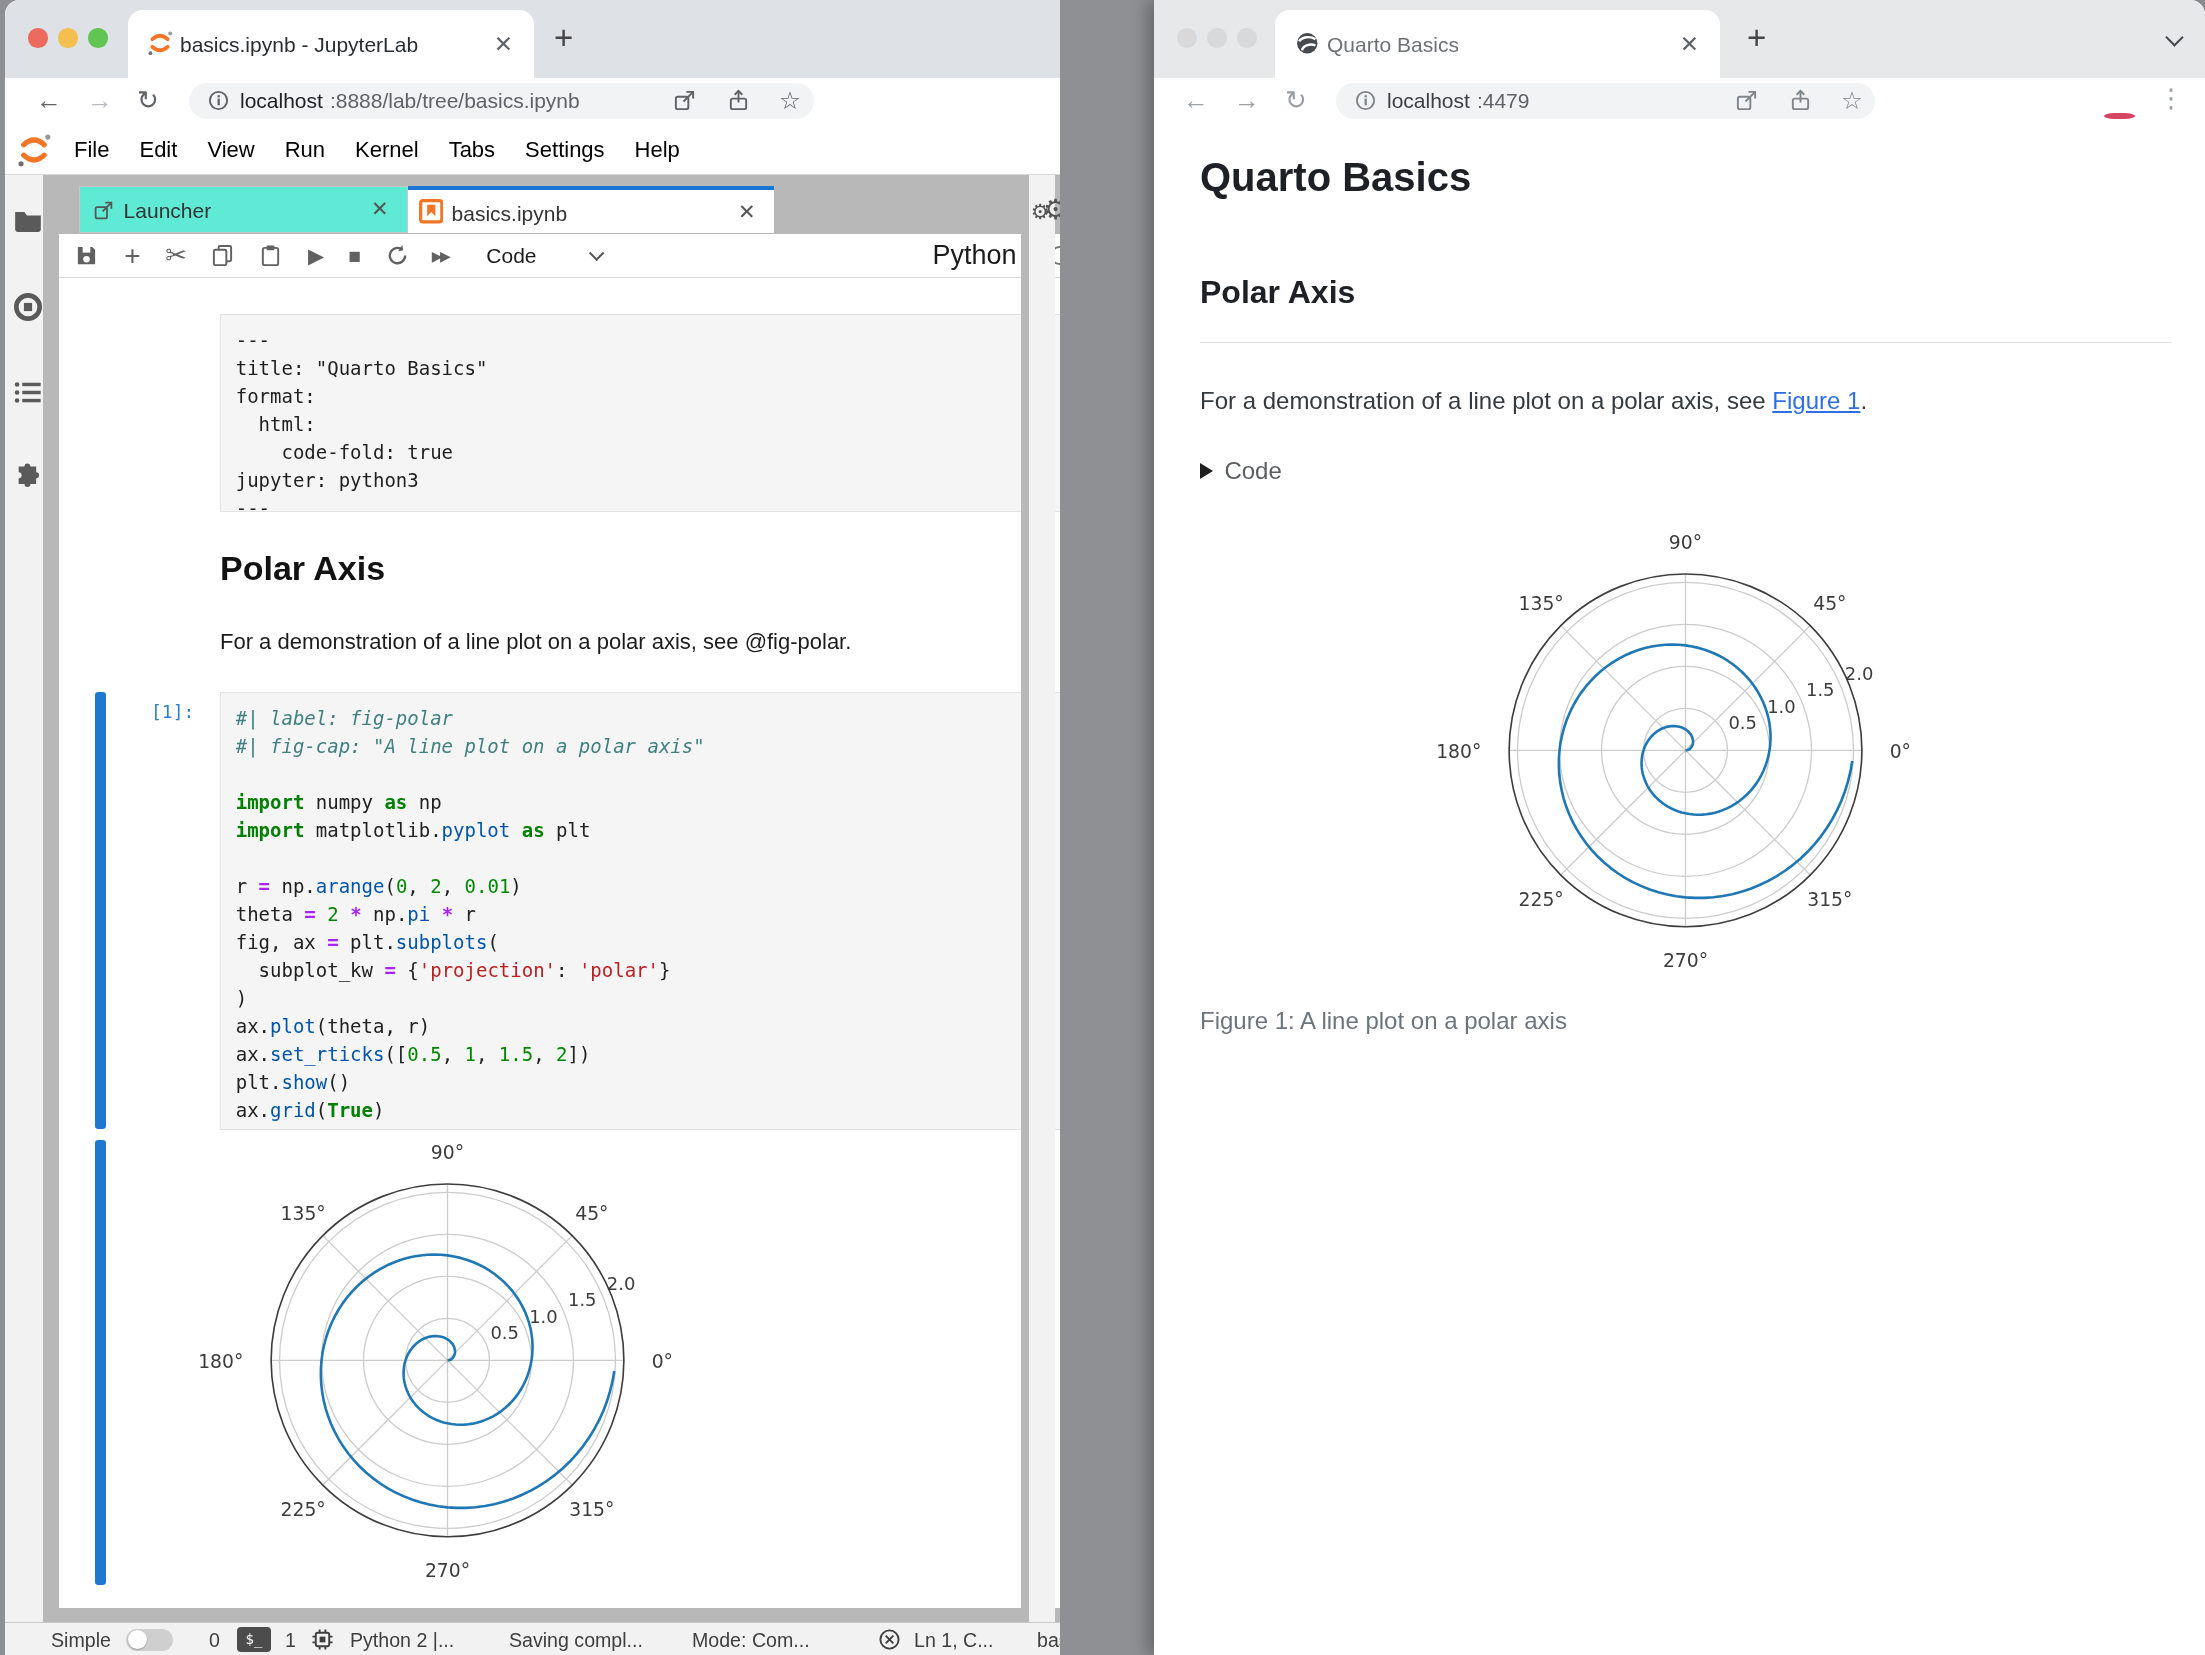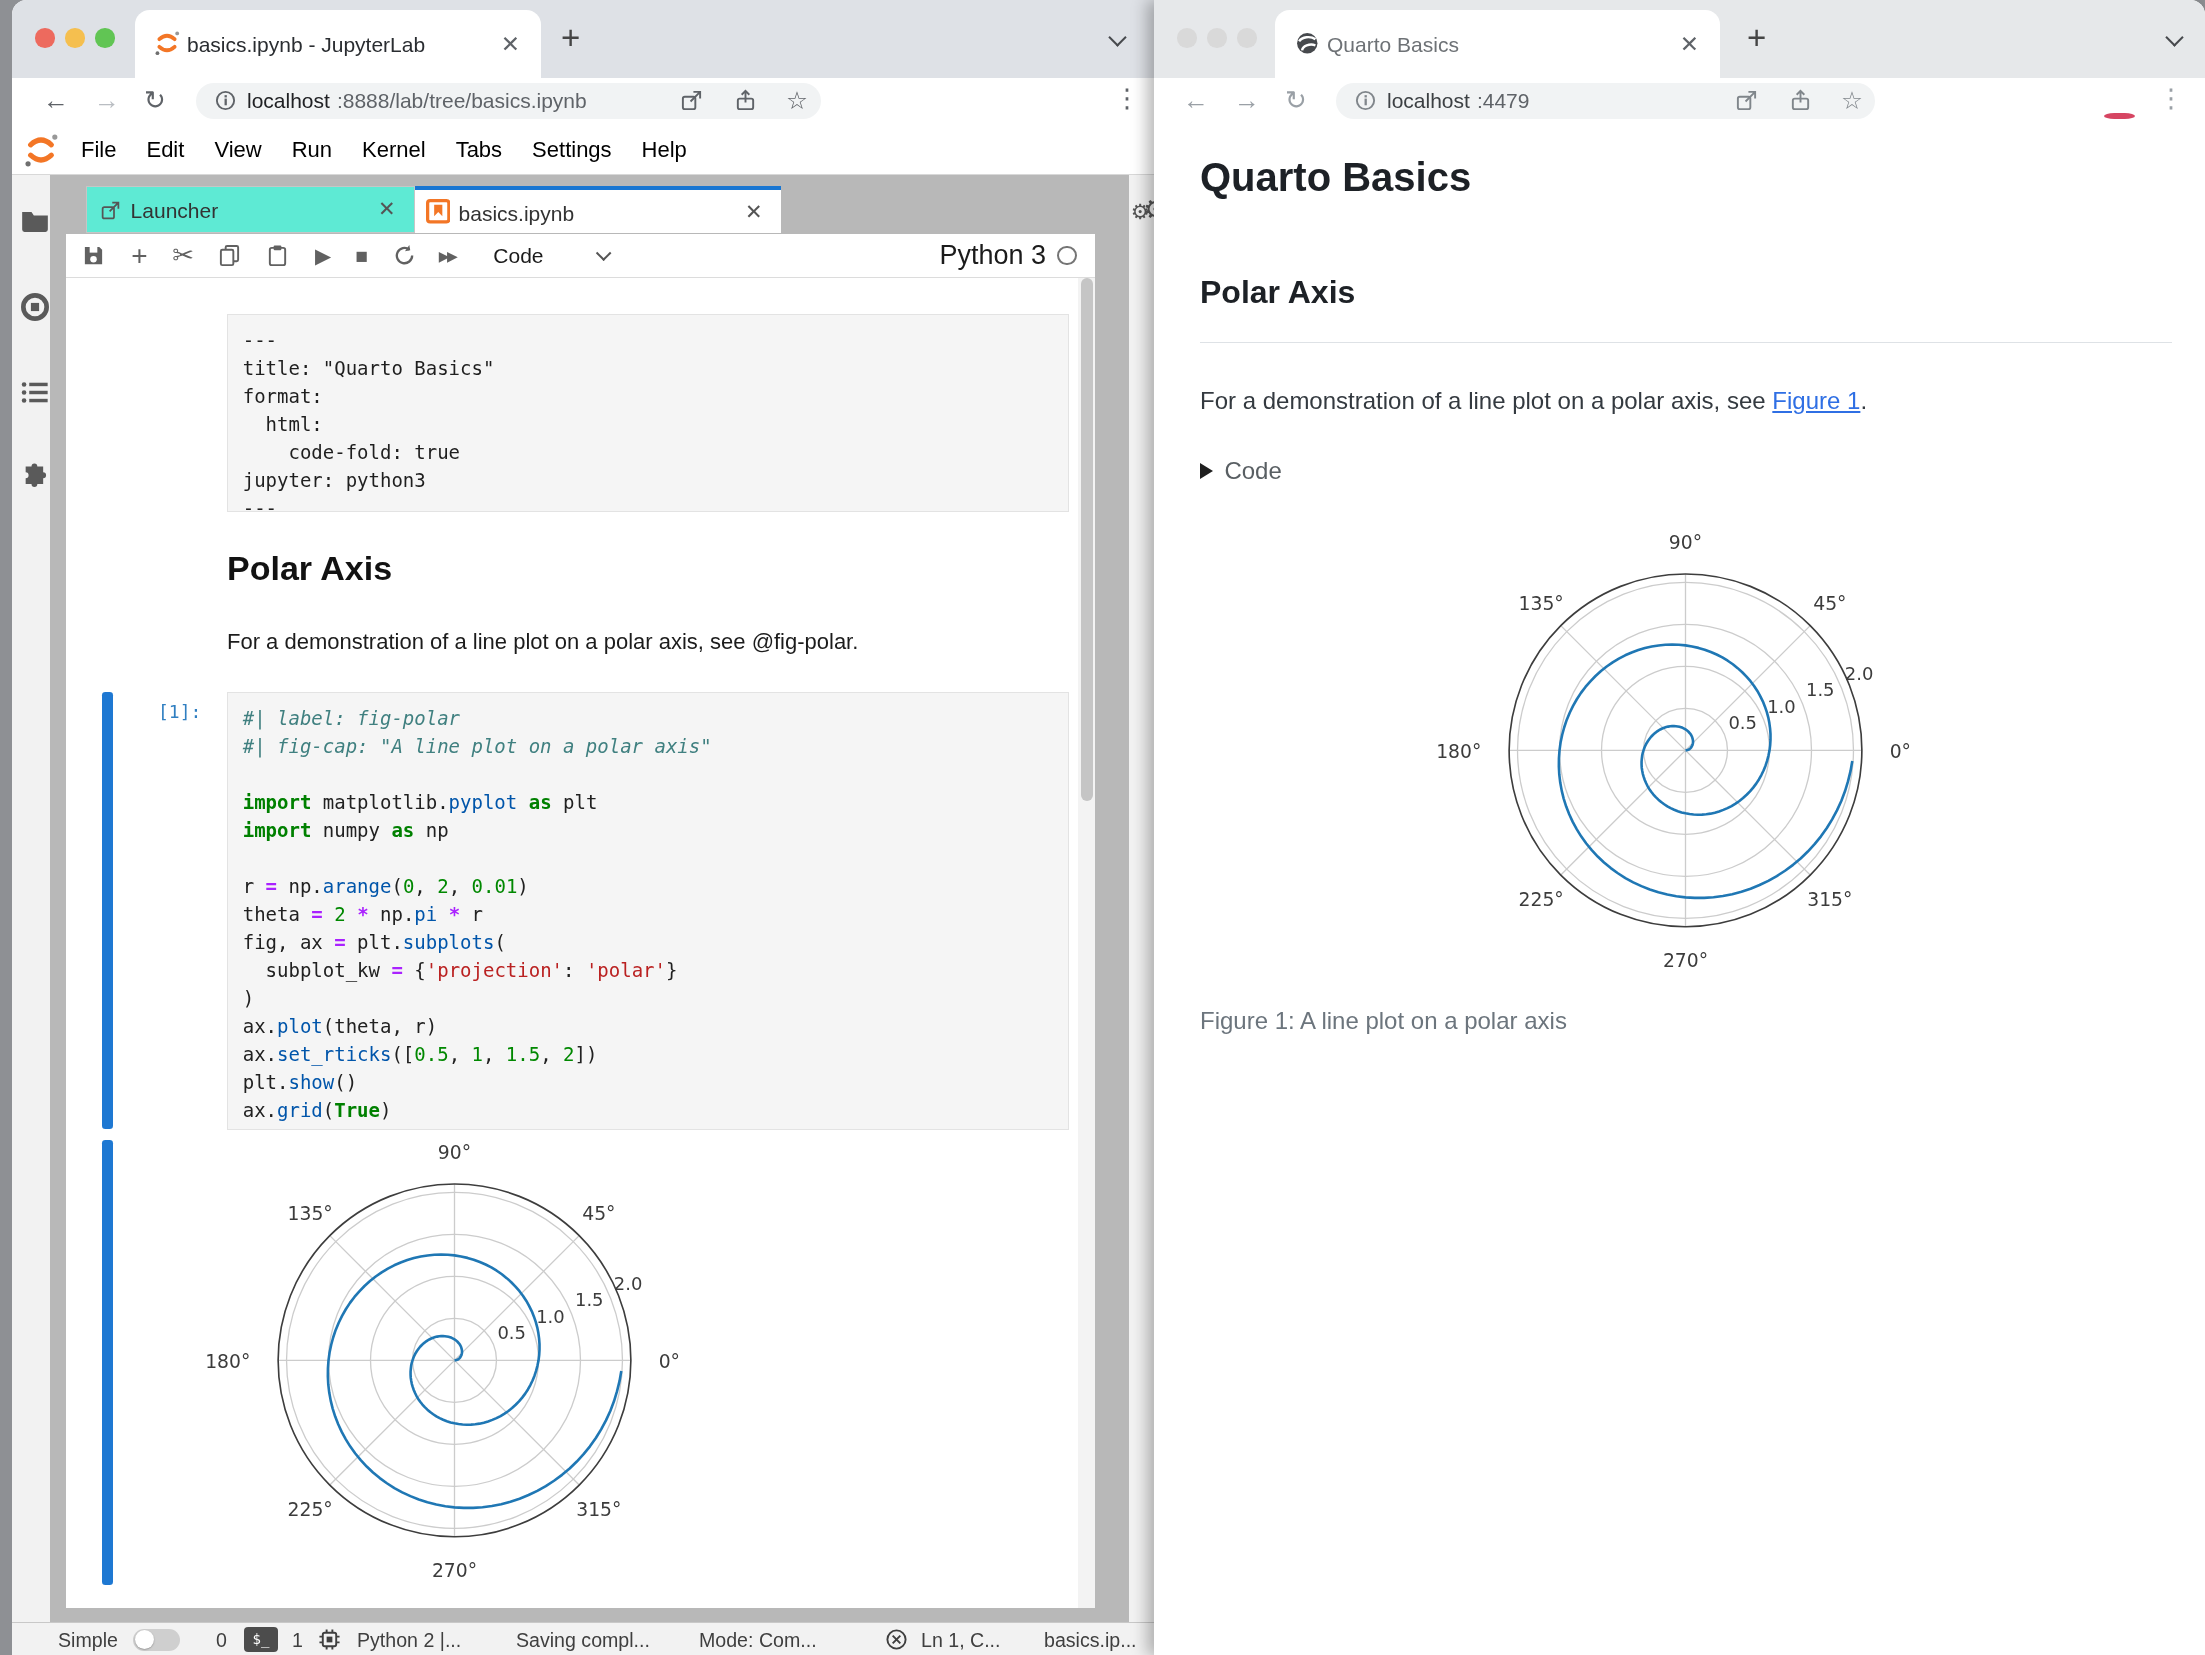--- a/index.html
+++ b/index.html
@@ -1,19 +1,19 @@
 <!DOCTYPE html>
 <html style="font-size:13px"><head>
 <meta charset="utf-8">
 <style>
   * { margin:0; padding:0; box-sizing:border-box; }
   html,body { width:2205px; height:1656px; background:#8e9094; overflow:hidden;
               font-family:"Liberation Sans", sans-serif; }
   .window { position:absolute; top:0; height:1656px; background:#fff; overflow:hidden; }
-  #win-left  { left:12px;  width:1148px; border-radius:14.7px 0 0 0; }
+  #win-left  { left:5px;  width:1055px; border-radius:14.7px 0 0 0; }
   #win-right { left:1154px; width:1051px; border-radius:0 14.7px 0 0; box-shadow:-6.5px 0 16.3px rgba(0,0,0,.28); }
 
   
   .tabstrip { position:absolute; top:0; left:0; right:0; height:78px; background:#dee1e6; }
   #win-right .tabstrip { background:#e6e8ea; }
   .tl { position:absolute; top:28px; width:19.6px; height:19.6px; border-radius:50%; }
   .chrome-tab { position:absolute; top:9.8px; height:68px; background:#fff; border-radius:14.7px 14.7px 0 0; }
   .chrome-tab .tab-title { position:absolute; left:52px; top:23px; font-size:21px; color:#2a2d31; white-space:nowrap; }
   #win-right .chrome-tab .tab-title { color:#6e7276; }
   .tab-close { position:absolute; right:21px; top:21px; font-size:23px; color:#5f6368; }
@@ -238,22 +238,22 @@
           </div>
         <div class="nb-h2">Polar Axis</div>
         <div class="nb-p">For a demonstration of a line plot on a polar axis, see @fig-polar.</div>
 
         <div class="collapser" style="top:414px; height:437px;"></div>
         <div class="prompt" style="top:423px;">[1]:</div>
         <div class="cellbox" style="top:414px; height:438px;" id="code-box">
             <div class="cl"><span class="tk-cm">#| label: fig-polar</span></div>
             <div class="cl"><span class="tk-cm">#| fig-cap: "A line plot on a polar axis"</span></div>
             <div class="cl">&nbsp;</div>
+            <div class="cl"><span class="tk-kw">import</span><span class="tk-txt"> numpy </span><span class="tk-kw">as</span><span class="tk-txt"> np</span></div>
             <div class="cl"><span class="tk-kw">import</span><span class="tk-txt"> matplotlib.</span><span class="tk-fn">pyplot</span><span class="tk-txt"> </span><span class="tk-kw">as</span><span class="tk-txt"> plt</span></div>
-            <div class="cl"><span class="tk-kw">import</span><span class="tk-txt"> numpy </span><span class="tk-kw">as</span><span class="tk-txt"> np</span></div>
             <div class="cl">&nbsp;</div>
             <div class="cl"><span class="tk-txt">r </span><span class="tk-op">=</span><span class="tk-txt"> np.</span><span class="tk-fn">arange</span><span class="tk-txt">(</span><span class="tk-num">0</span><span class="tk-txt">, </span><span class="tk-num">2</span><span class="tk-txt">, </span><span class="tk-num">0.01</span><span class="tk-txt">)</span></div>
             <div class="cl"><span class="tk-txt">theta </span><span class="tk-op">=</span><span class="tk-txt"> </span><span class="tk-num">2</span><span class="tk-txt"> </span><span class="tk-op">*</span><span class="tk-txt"> np.</span><span class="tk-fn">pi</span><span class="tk-txt"> </span><span class="tk-op">*</span><span class="tk-txt"> r</span></div>
             <div class="cl"><span class="tk-txt">fig, ax </span><span class="tk-op">=</span><span class="tk-txt"> plt.</span><span class="tk-fn">subplots</span><span class="tk-txt">(</span></div>
             <div class="cl"><span class="tk-txt">  subplot_kw </span><span class="tk-op">=</span><span class="tk-txt"> {</span><span class="tk-str">'projection'</span><span class="tk-txt">: </span><span class="tk-str">'polar'</span><span class="tk-txt">}</span></div>
             <div class="cl"><span class="tk-txt">)</span></div>
             <div class="cl"><span class="tk-txt">ax.</span><span class="tk-fn">plot</span><span class="tk-txt">(theta, r)</span></div>
             <div class="cl"><span class="tk-txt">ax.</span><span class="tk-fn">set_rticks</span><span class="tk-txt">([</span><span class="tk-num">0.5</span><span class="tk-txt">, </span><span class="tk-num">1</span><span class="tk-txt">, </span><span class="tk-num">1.5</span><span class="tk-txt">, </span><span class="tk-num">2</span><span class="tk-txt">])</span></div>
             <div class="cl"><span class="tk-txt">plt.</span><span class="tk-fn">show</span><span class="tk-txt">()</span></div>
             <div class="cl"><span class="tk-txt">ax.</span><span class="tk-fn">grid</span><span class="tk-txt">(</span><span class="tk-kw">True</span><span class="tk-txt">)</span></div>

